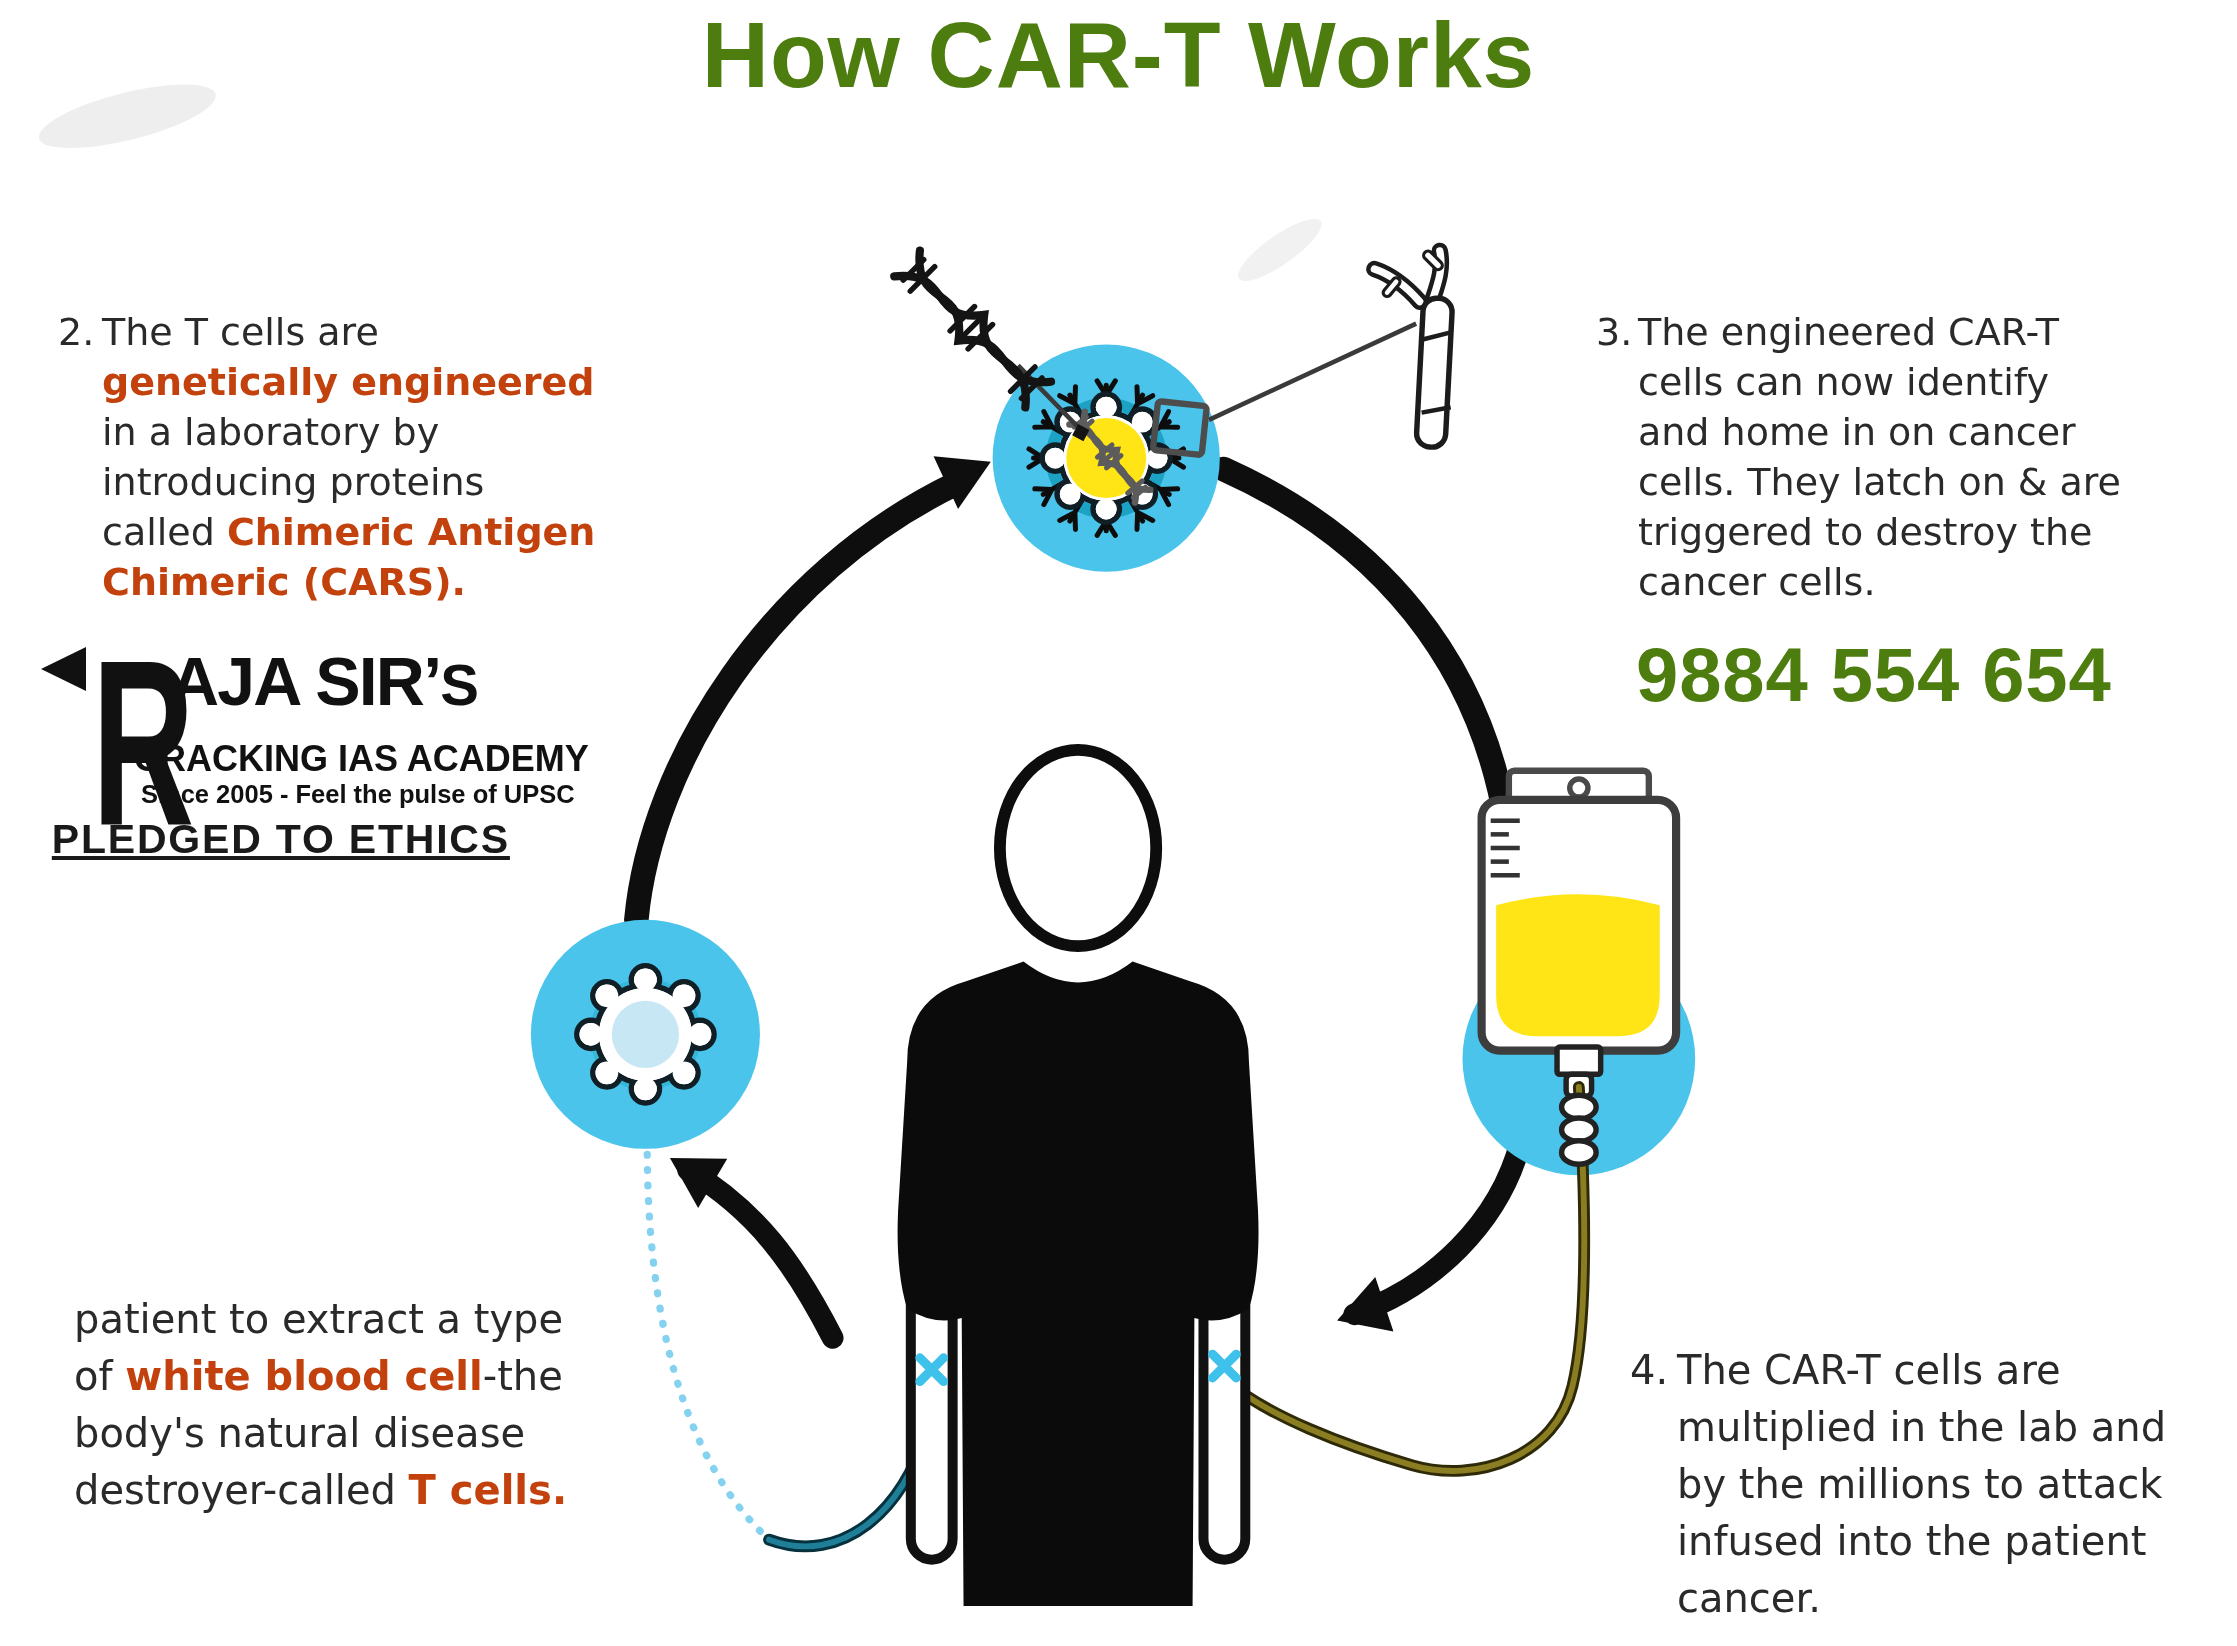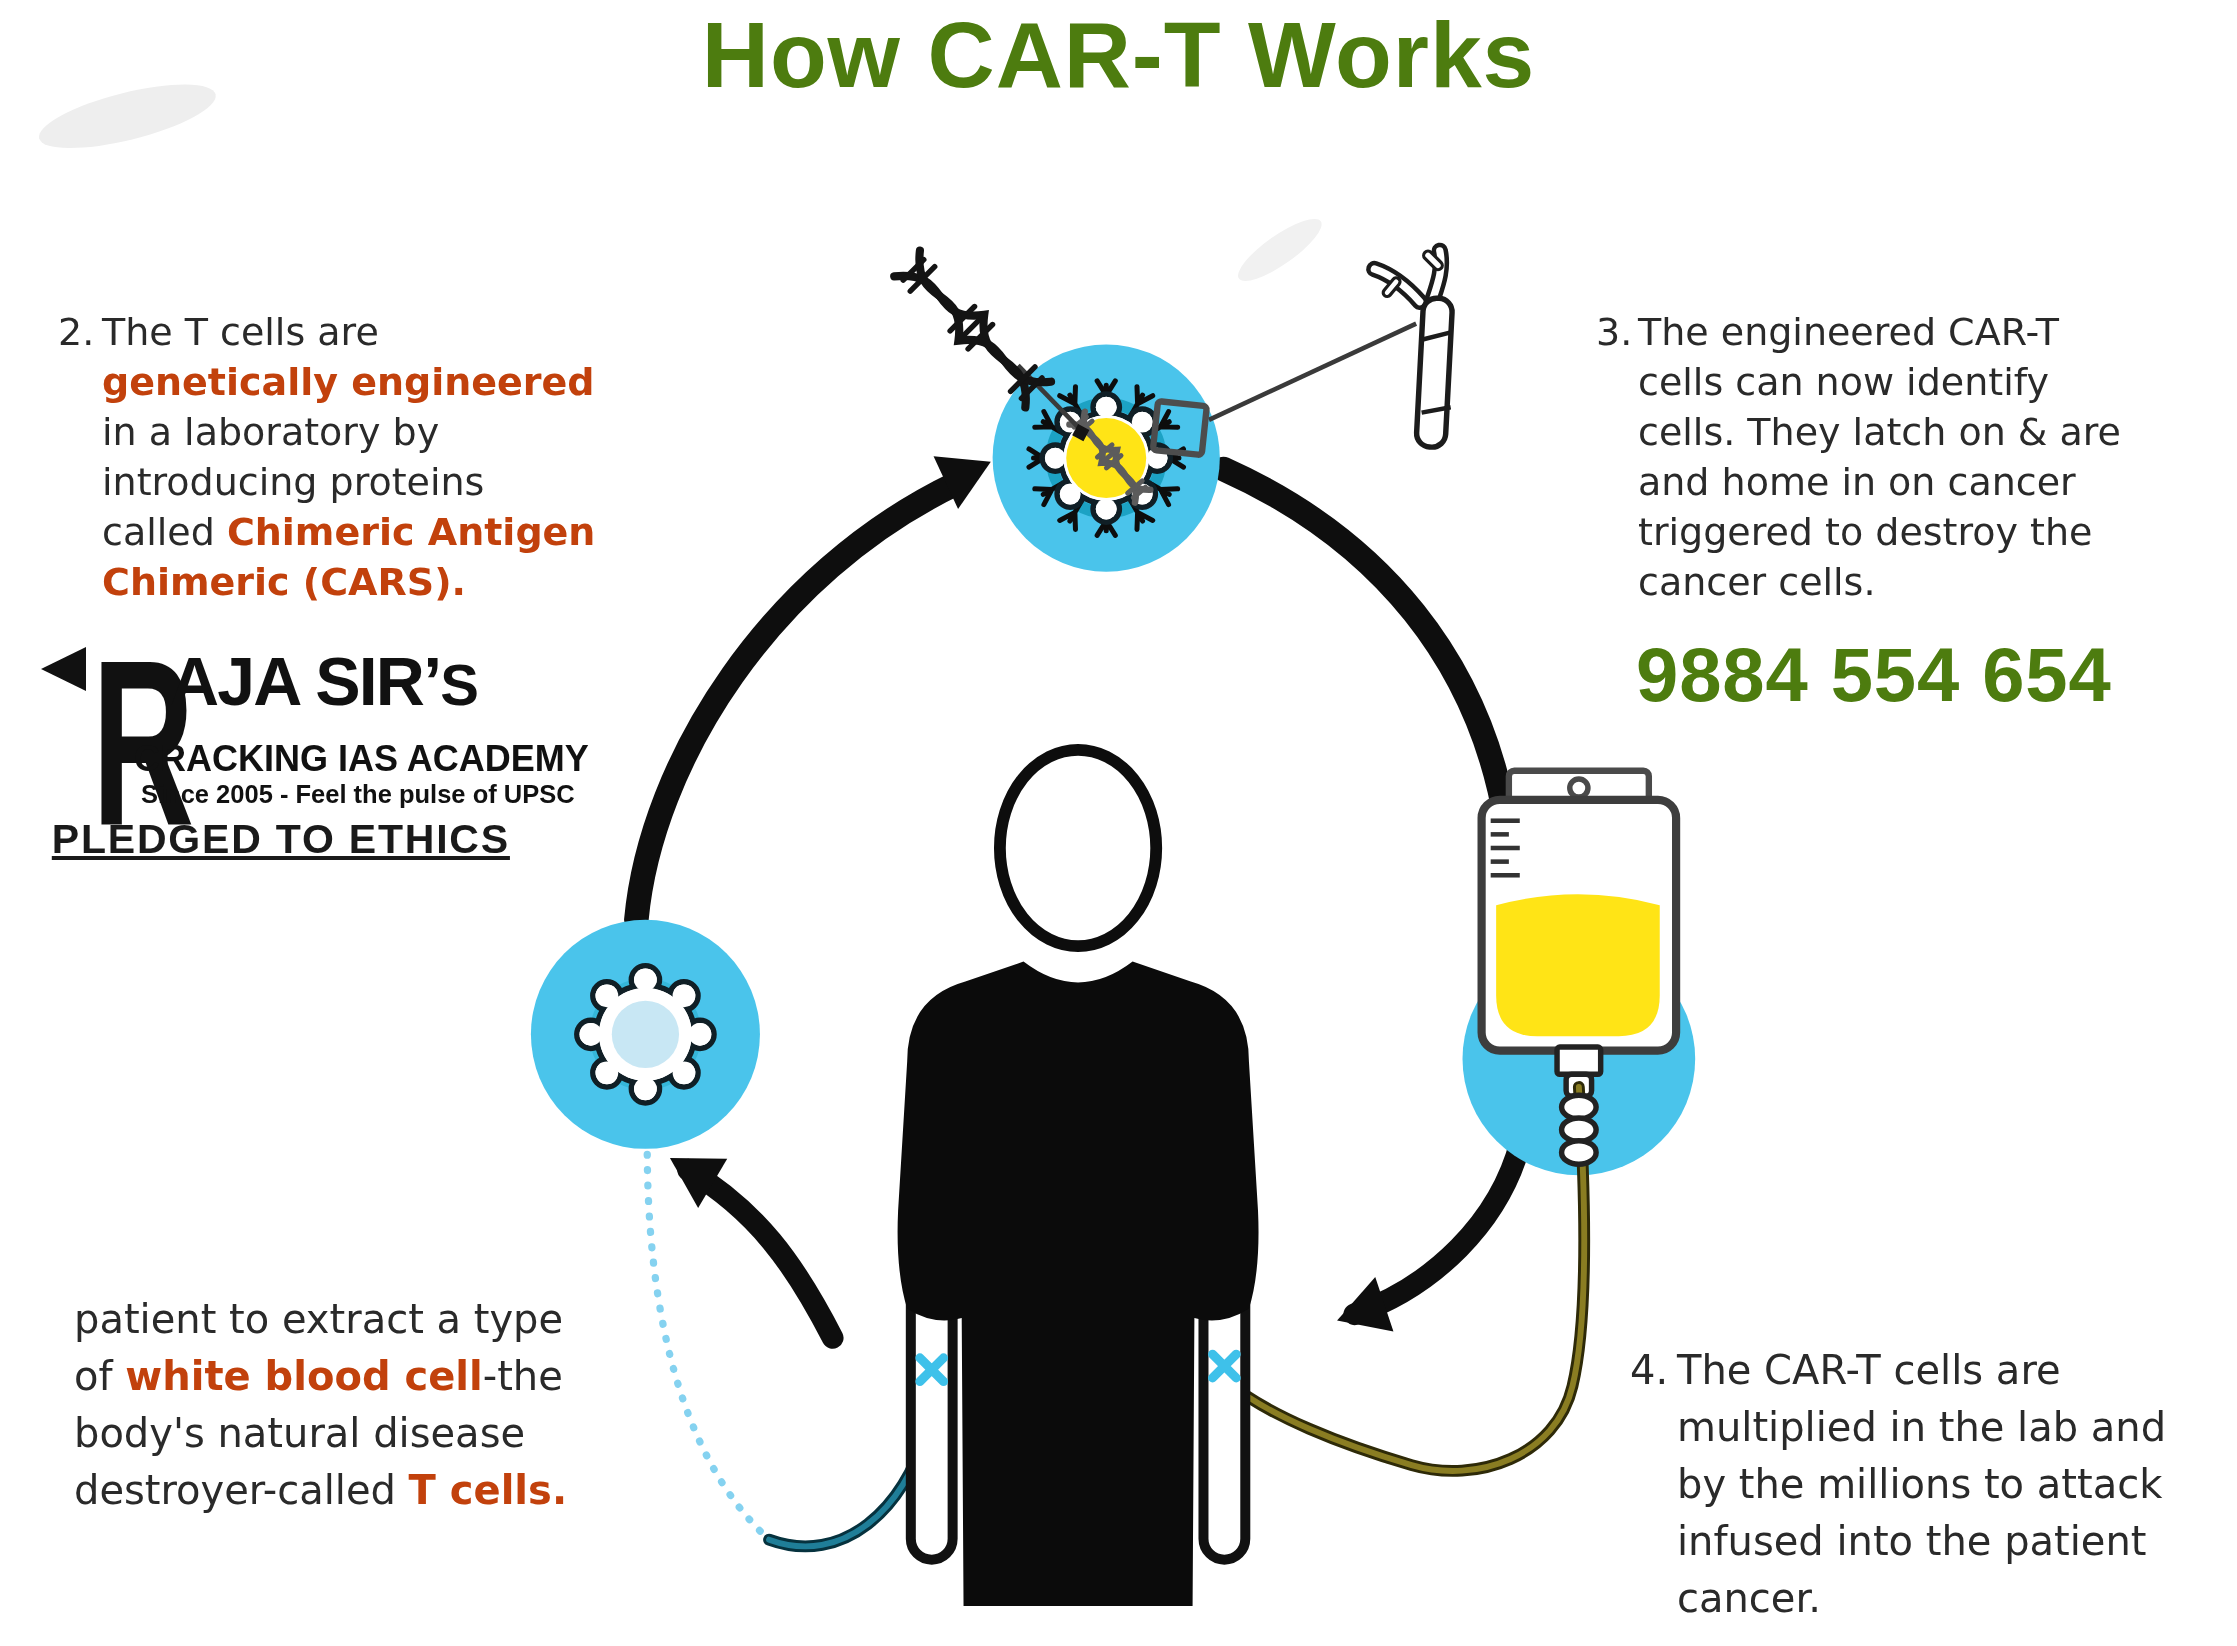--- a/index.html
+++ b/index.html
@@ -229,22 +229,22 @@
     <div class="ln b">genetically engineered</div>
     <div class="ln">in a laboratory by</div>
     <div class="ln">introducing proteins</div>
     <div class="ln"><span>called </span><span class="b">Chimeric Antigen</span></div>
     <div class="ln b">Chimeric (CARS).</div>
   </div>
 
   <div class="step s23" style="left:1596px;top:307px;--ind:42px">
     <div class="ln first"><span class="mk">3.</span><span>The engineered CAR-T</span></div>
     <div class="ln">cells can now identify</div>
+    <div class="ln">and home in on cancer</div>
     <div class="ln">cells. They latch on &amp; are</div>
-    <div class="ln">and home in on cancer</div>
     <div class="ln">triggered to destroy the</div>
     <div class="ln">cancer cells.</div>
   </div>
 
   <div class="phone">9884 554 654</div>
 
   <div class="logo">
     <div class="logo-arrow"></div>
     <div class="logo-r">R</div>
     <div class="logo-name"><span class="big">AJA SIR’</span><span class="small">S</span></div>

